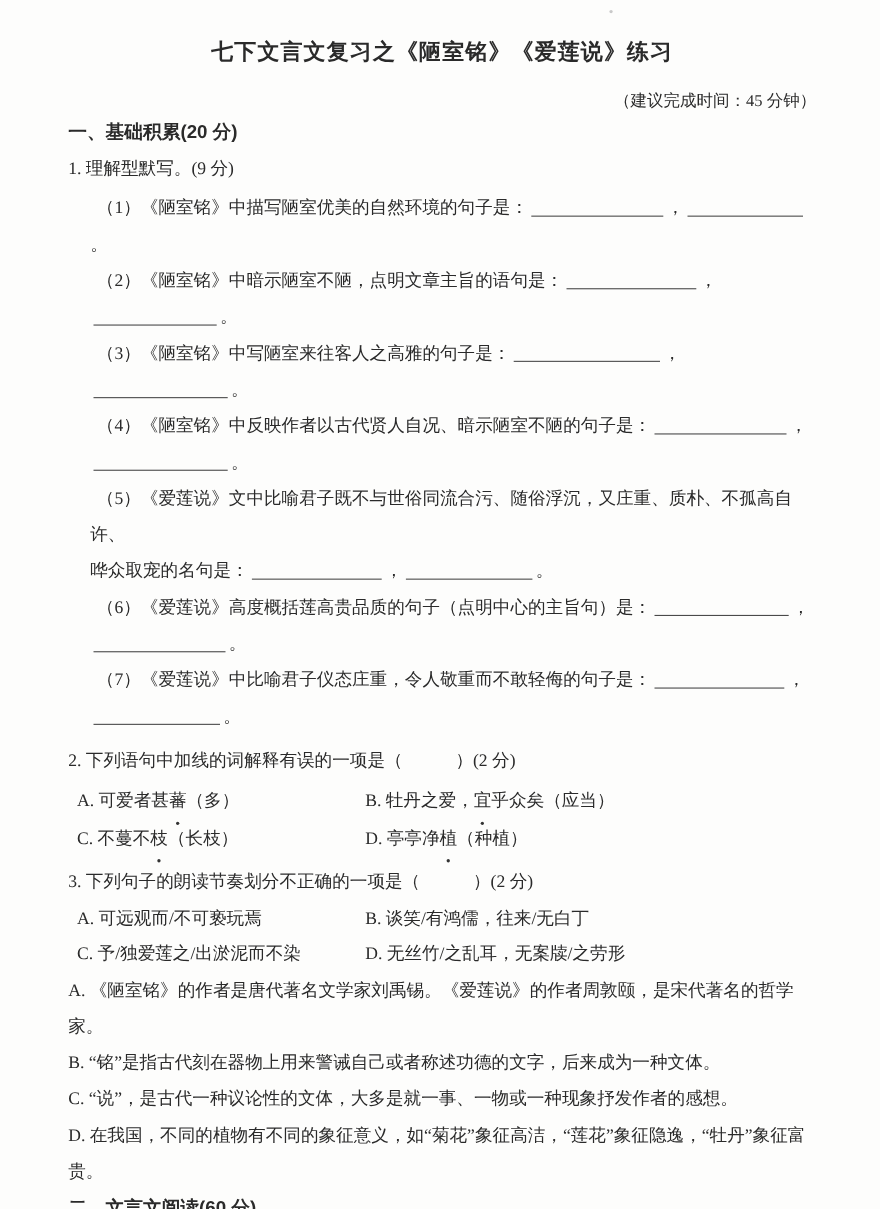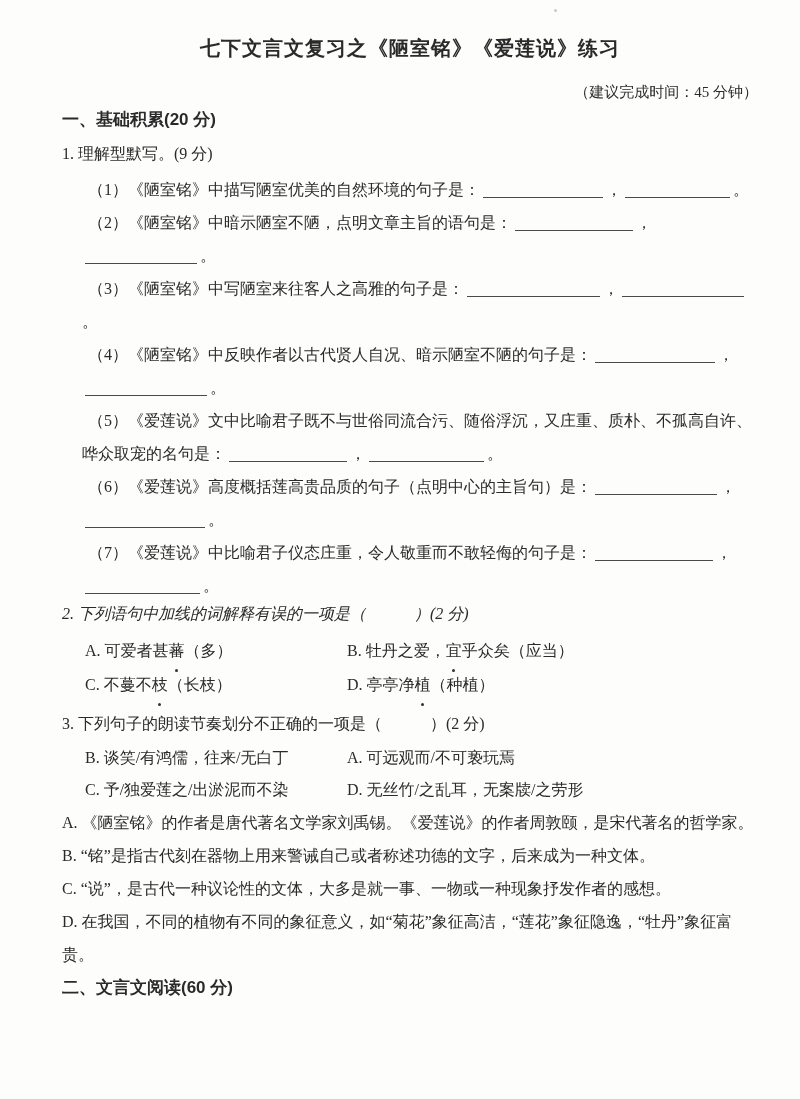--- a/index.html
+++ b/index.html
@@ -7,21 +7,21 @@
   body {
     background: #ffffff;
     font-family: "Liberation Serif", "DejaVu Serif", serif;
     color: #2a2a2a;
   }
   .page {
     position: relative;
     width: 800px;
     height: 1099px;
     background: #fdfdfc;
-    padding: 30px 42px 0 62px;
+    padding: 30px 58px 0 62px;
     overflow: hidden;
   }
   .artifact-dot {
     position: absolute; left: 554px; top: 9px;
     width: 3px; height: 3px; border-radius: 50%;
     background: #c9c9c9;
   }
   .title {
     text-align: center;
     font-family: "Liberation Sans", "DejaVu Sans", sans-serif;
@@ -65,28 +65,28 @@
   .emdot::after {
     content: "";
     position: absolute;
     left: 50%; bottom: -4px;
     width: 3px; height: 3px;
     margin-left: -1.5px;
     border-radius: 50%;
     background: #333;
   }
   .opt-grid {
-    margin: 8px 0 0 23px;
+    margin: 8px 0 0 8px;
     display: grid;
     grid-template-columns: 262px 1fr;
     font-size: 16px;
     line-height: 34px;
   }
   .opt-grid.tight { line-height: 32px; margin-top: 6px; }
-  .q2stem { margin-top: 0; font-style: italic; }
+  .q2stem { margin-top: 12px; }
   .longopts { margin-top: 0; }
   .longopts p {
     font-size: 16px;
     line-height: 33px;
   }
 </style>
 </head>
 <body>
 
 <div class="page">
@@ -112,22 +112,22 @@
   <div class="stem q2stem">2. 下列语句中加线的词解释有误的一项是（　　　）(2 分)</div>
   <div class="opt-grid">
     <div>A. 可爱者甚<span class="emdot">蕃</span>（多）</div>
     <div>B. 牡丹之爱，<span class="emdot">宜</span>乎众矣（应当）</div>
     <div>C. 不蔓不<span class="emdot">枝</span>（长枝）</div>
     <div>D. 亭亭净<span class="emdot">植</span>（种植）</div>
   </div>
 
   <div class="stem">3. 下列句子的朗读节奏划分不正确的一项是（　　　）(2 分)</div>
   <div class="opt-grid tight">
+    <div>A. 可远观而/不可亵玩焉</div>
     <div>B. 谈笑/有鸿儒，往来/无白丁</div>
-    <div>A. 可远观而/不可亵玩焉</div>
     <div>C. 予/独爱莲之/出淤泥而不染</div>
     <div>D. 无丝竹/之乱耳，无案牍/之劳形</div>
   </div>
 
   <div class="longopts">
     <p>A. 《陋室铭》的作者是唐代著名文学家刘禹锡。《爱莲说》的作者周敦颐，是宋代著名的哲学家。</p>
     <p>B. “铭”是指古代刻在器物上用来警诫自己或者称述功德的文字，后来成为一种文体。</p>
     <p>C. “说”，是古代一种议论性的文体，大多是就一事、一物或一种现象抒发作者的感想。</p>
     <p>D. 在我国，不同的植物有不同的象征意义，如“菊花”象征高洁，“莲花”象征隐逸，“牡丹”象征富贵。</p>
   </div>

